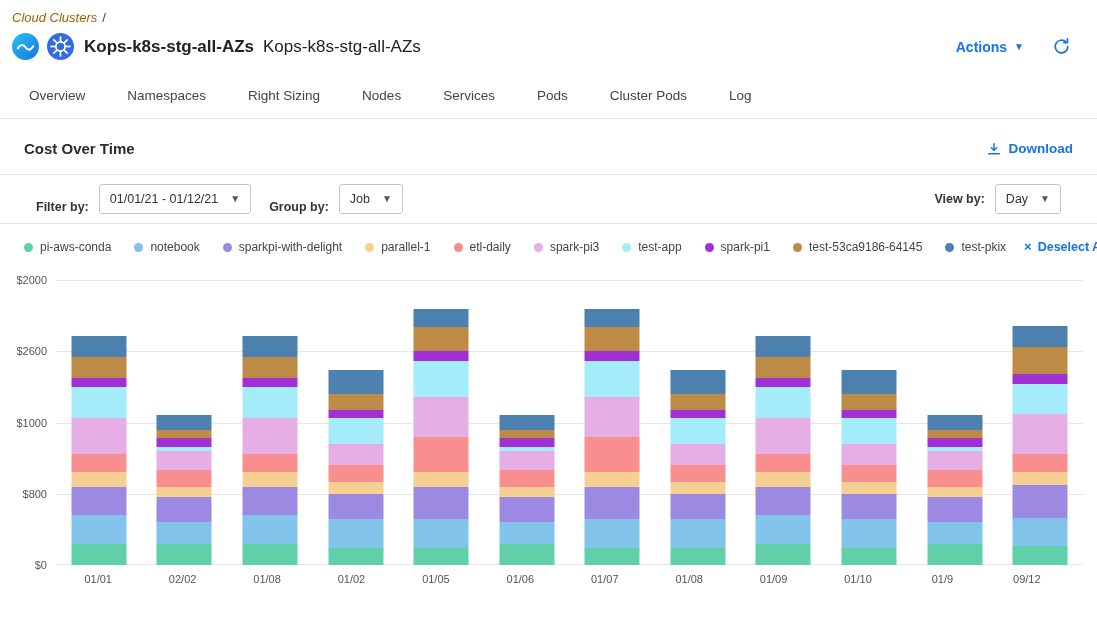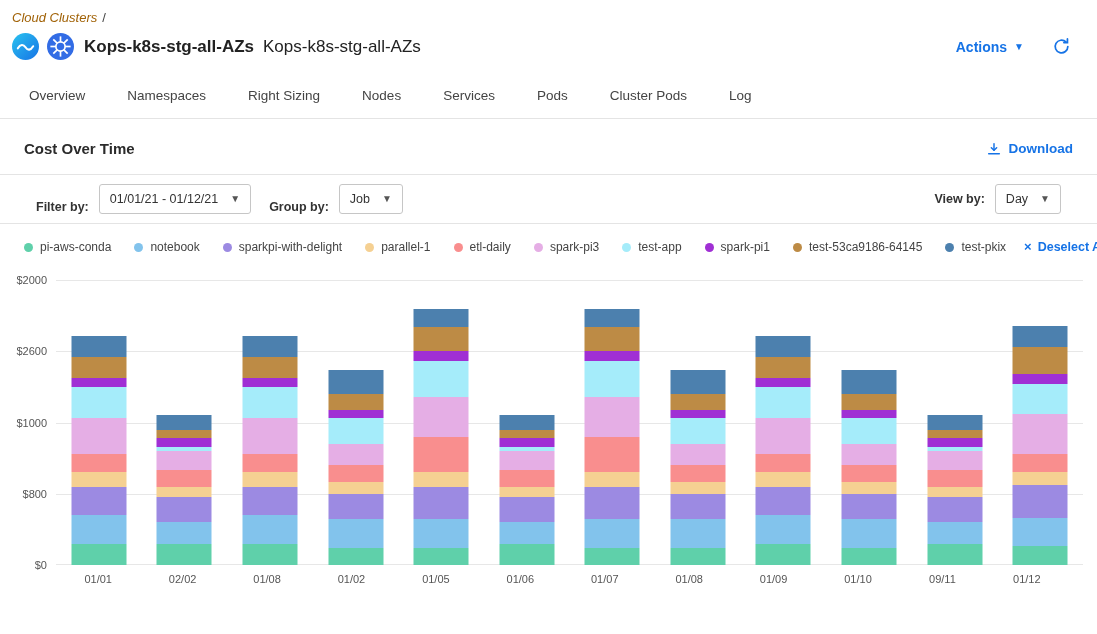--- a/index.html
+++ b/index.html
@@ -395,16 +395,16 @@
       <div class="xtick">01/01</div>
       <div class="xtick">02/02</div>
       <div class="xtick">01/08</div>
       <div class="xtick">01/02</div>
       <div class="xtick">01/05</div>
       <div class="xtick">01/06</div>
       <div class="xtick">01/07</div>
       <div class="xtick">01/08</div>
       <div class="xtick">01/09</div>
       <div class="xtick">01/10</div>
-      <div class="xtick">09/11</div>
-      <div class="xtick">01/12</div>
+      <div class="xtick">01/9</div>
+      <div class="xtick">09/12</div>
     </div>
 </div>
 
 </body></html>

